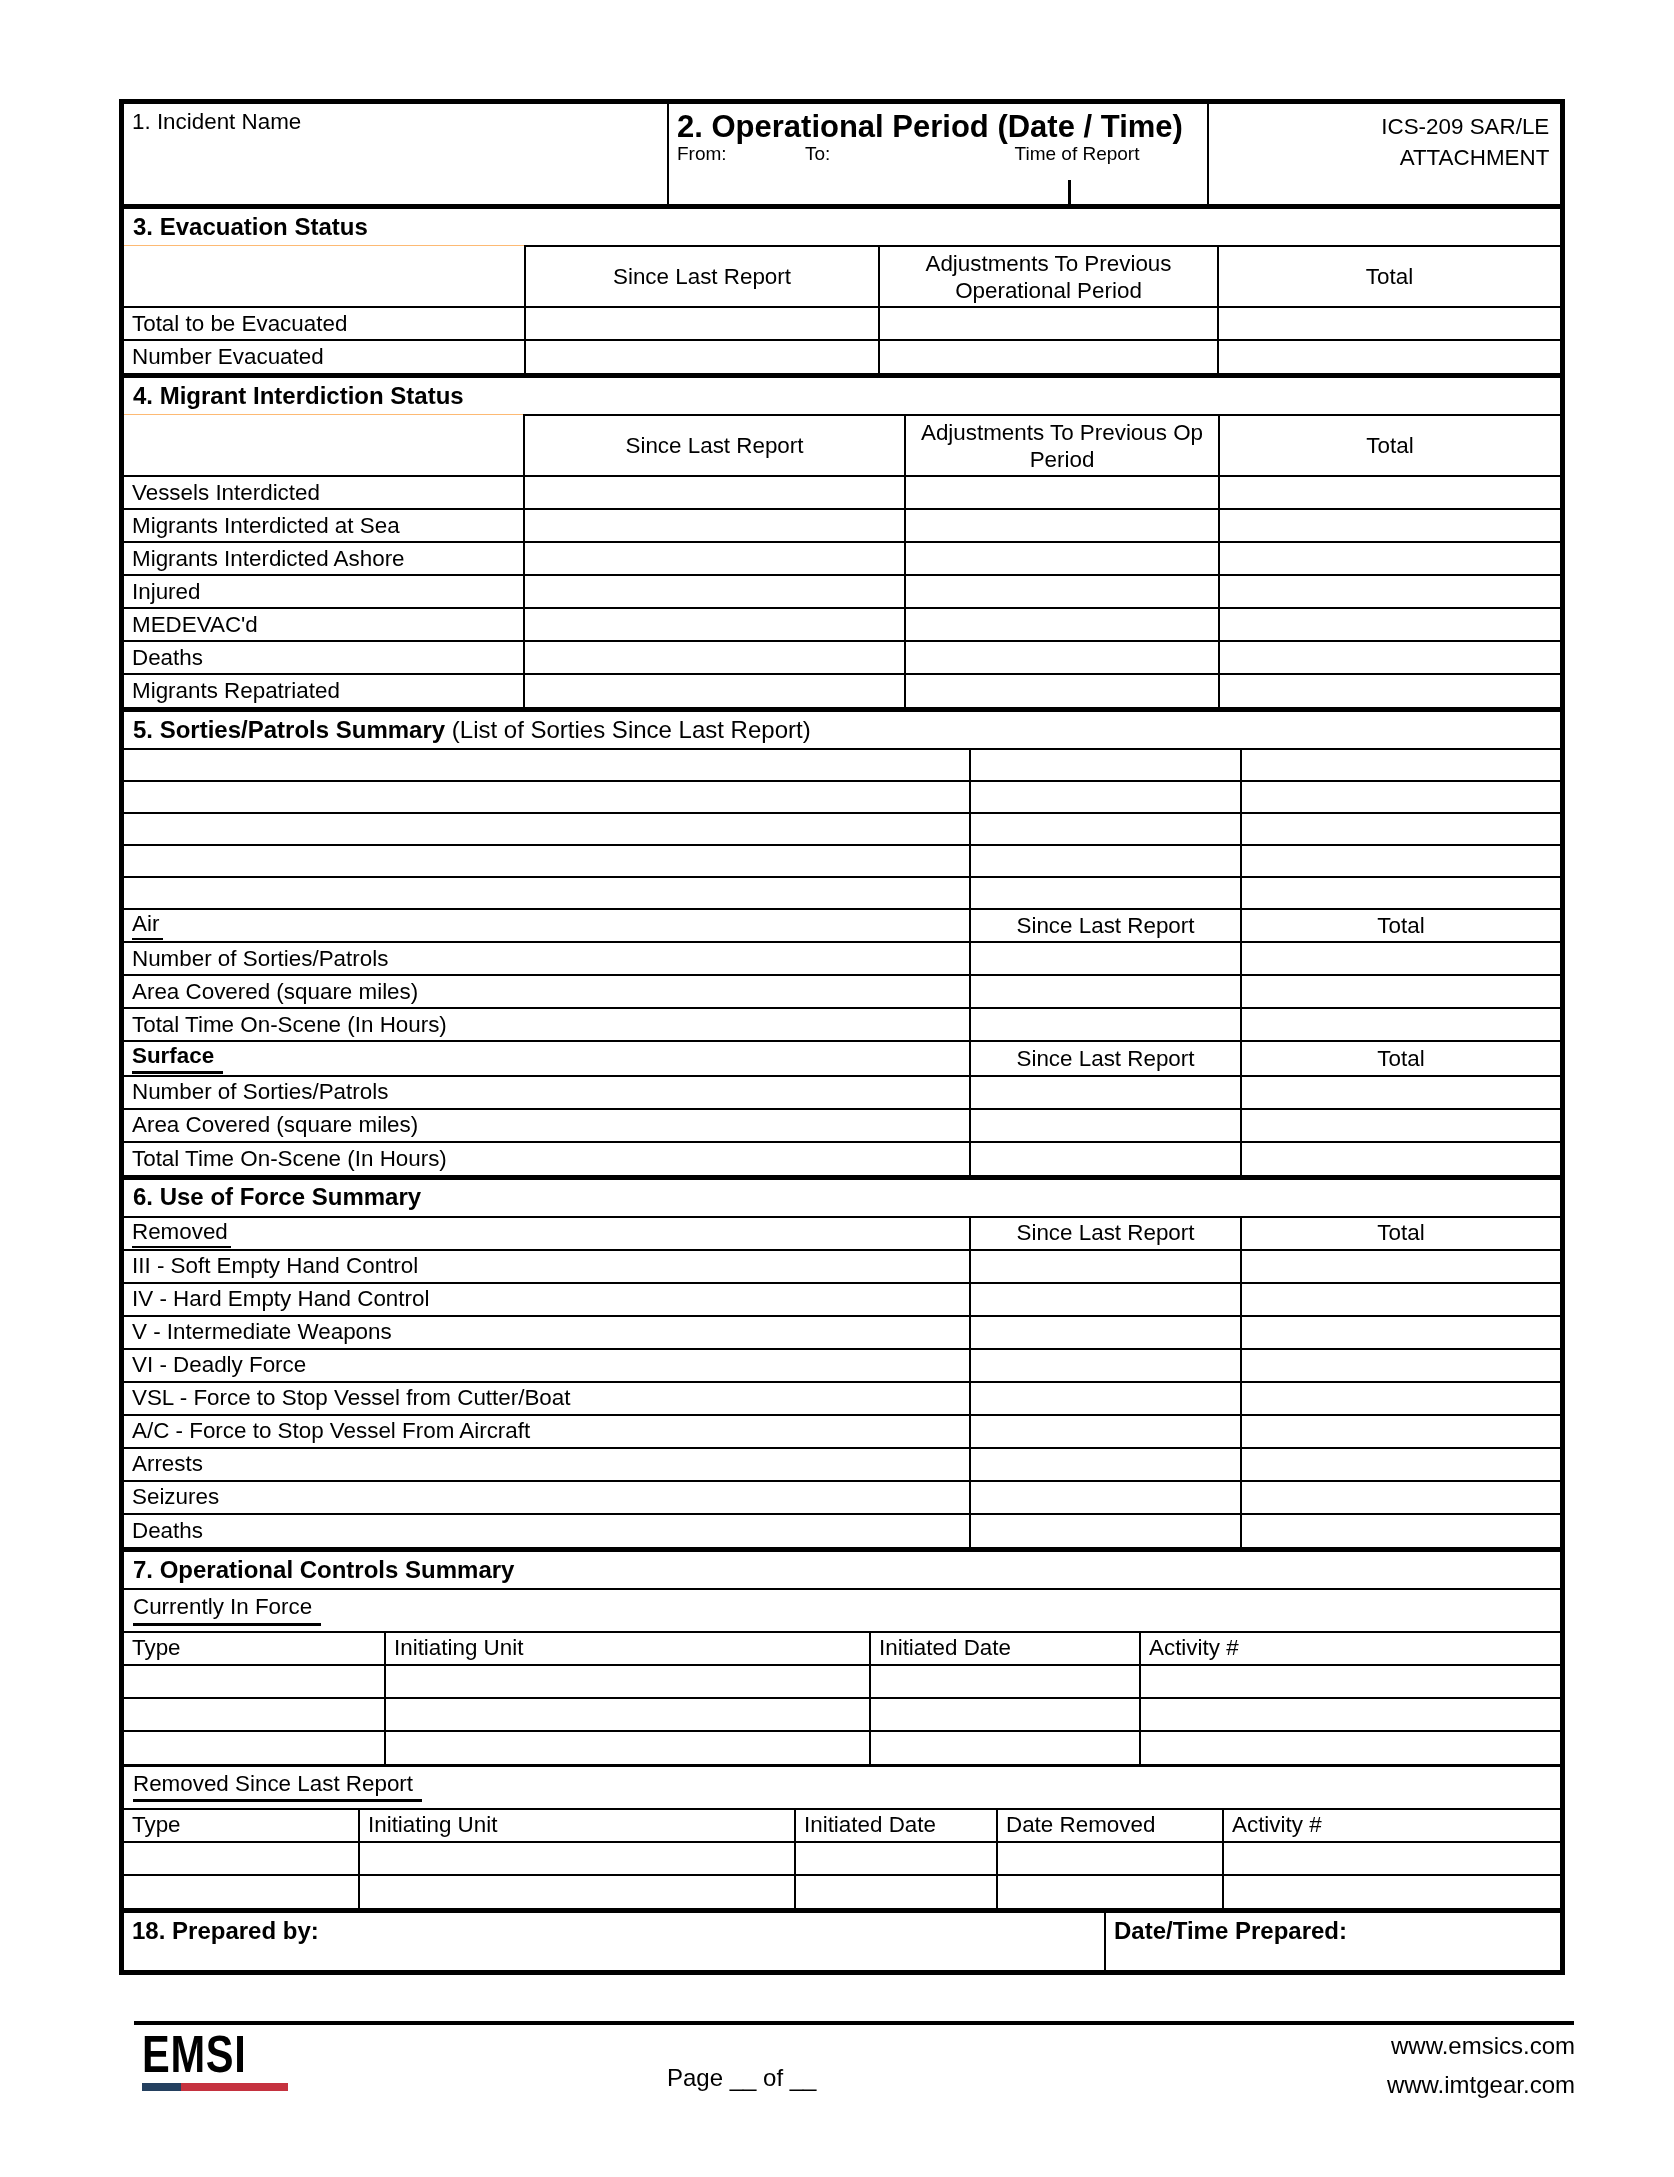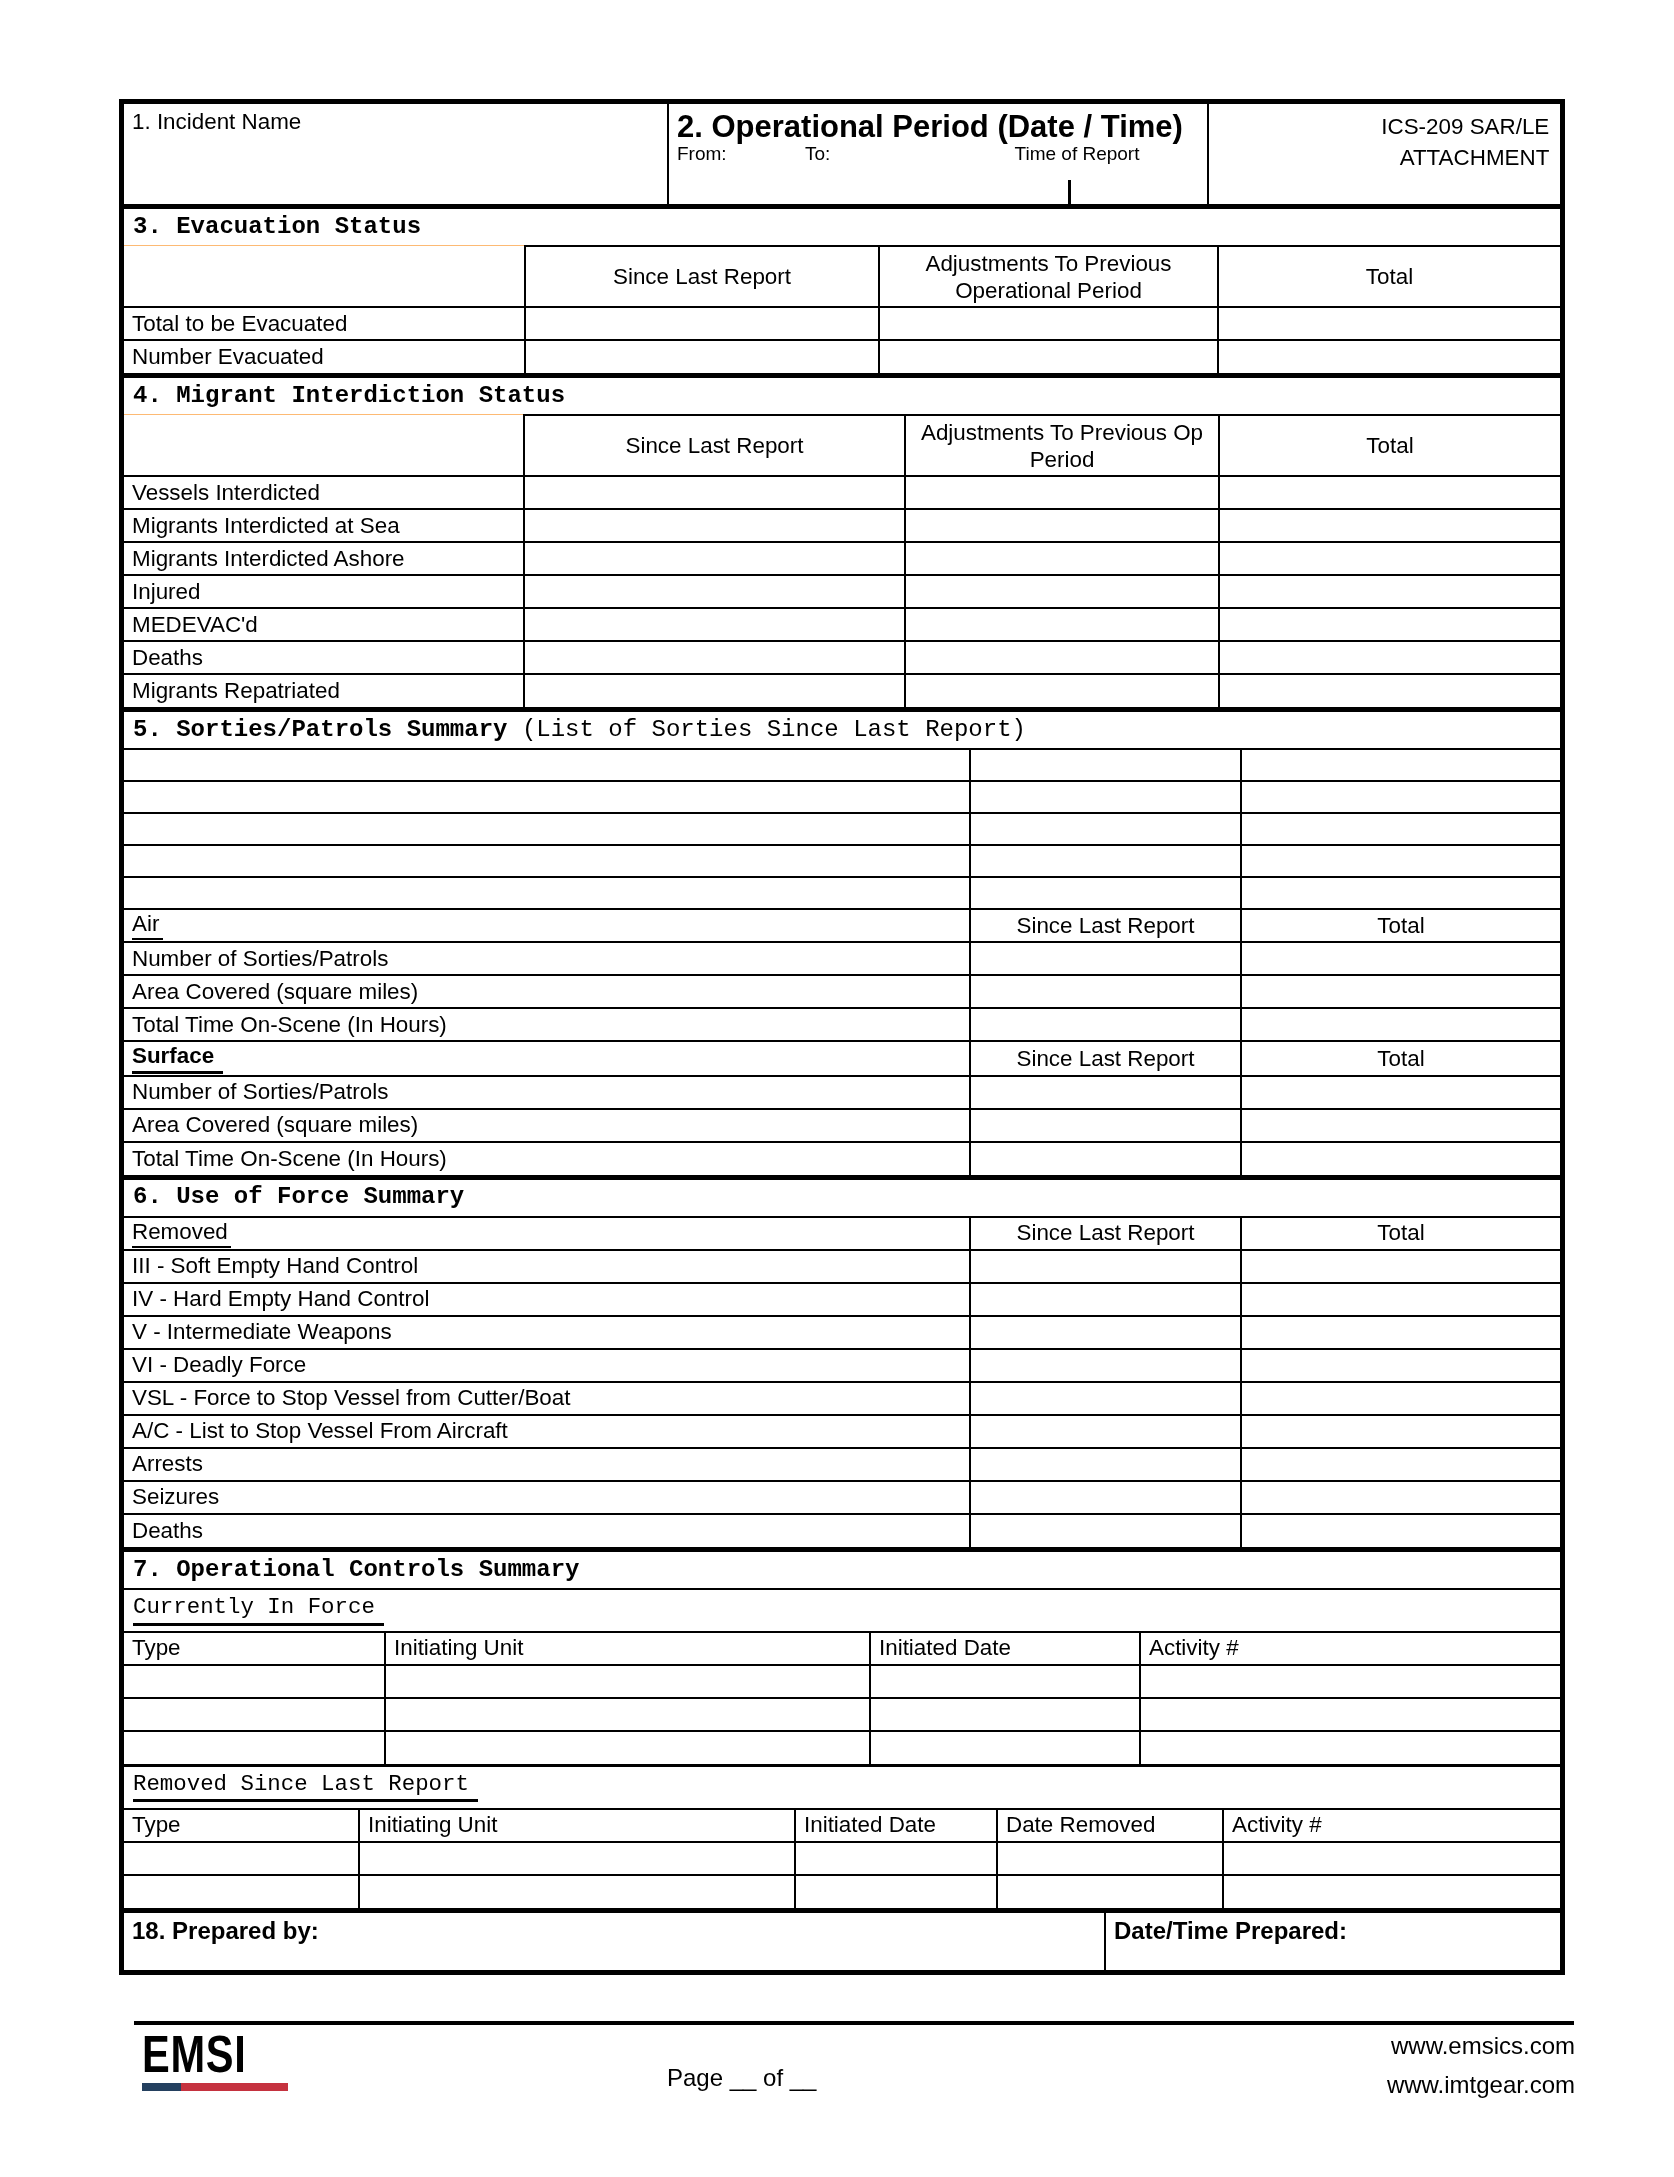--- a/index.html
+++ b/index.html
@@ -18,21 +18,20 @@
     border: 5.4px solid #000;
     background: #fdba74;
   }
   .section { border-top: 5.4px solid #000; }
   .band {
     padding: 3.6px 9px 4.5px 9px;
     font-size: 24px;
     font-weight: bold;
     line-height: 28px;
     background: #fff;
-    font-family: Liberation Mono, monospace;
   }
   .band .note { font-weight: normal; }
   .band.thin { font-size: 22.4px; font-weight: normal; padding: 2.7px 9px 5.4px 9px; }
   .band.line-below { border-bottom: 2.7px solid #000; }
   .band.sep4 { border-top: 3.6px solid #000; }
   .u2 { display: inline-block; border-bottom: 2.7px solid #000; padding: 0 3.6px 0.9px 0; }
   .u4 { display: inline-block; border-bottom: 3.6px solid #000; padding: 0 9px 1.8px 0; }
 
   table.sec {
     border-collapse: collapse;
@@ -360,21 +359,21 @@
             <td></td>
           </tr>
 
           <tr class="r-std">
             <td>VSL - Force to Stop Vessel from Cutter/Boat</td>
             <td></td>
             <td></td>
           </tr>
 
           <tr class="r-std">
-            <td>A/C - List to Stop Vessel From Aircraft</td>
+            <td>A/C - Force to Stop Vessel From Aircraft</td>
             <td></td>
             <td></td>
           </tr>
 
           <tr class="r-std">
             <td>Arrests</td>
             <td></td>
             <td></td>
           </tr>
 

